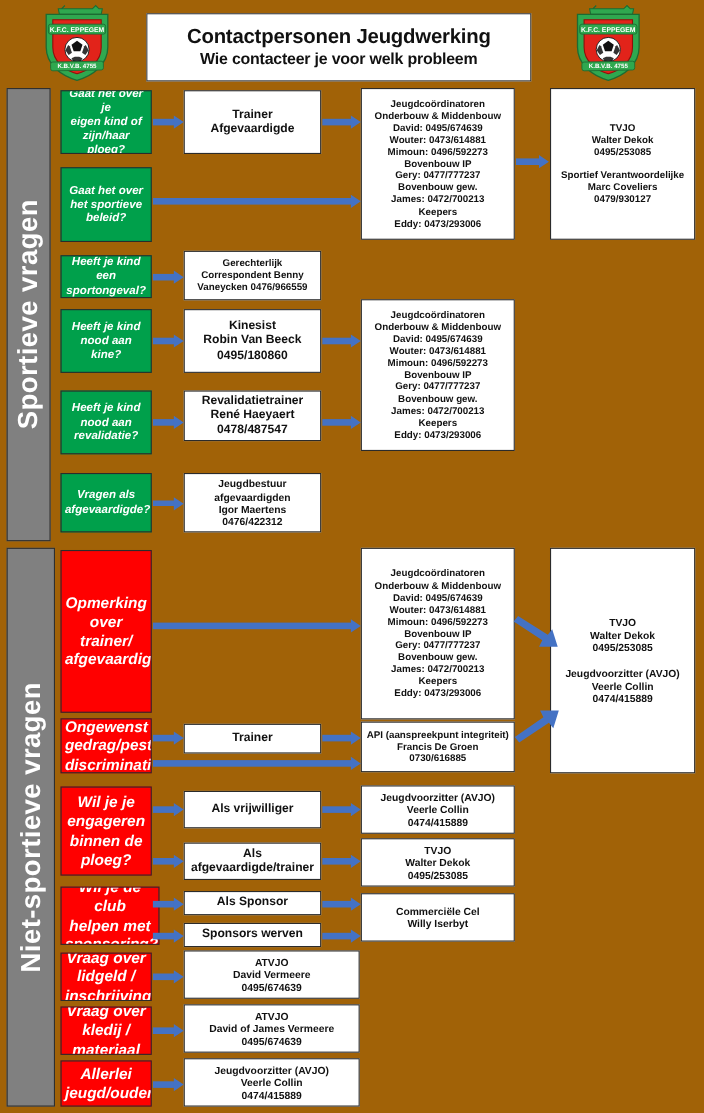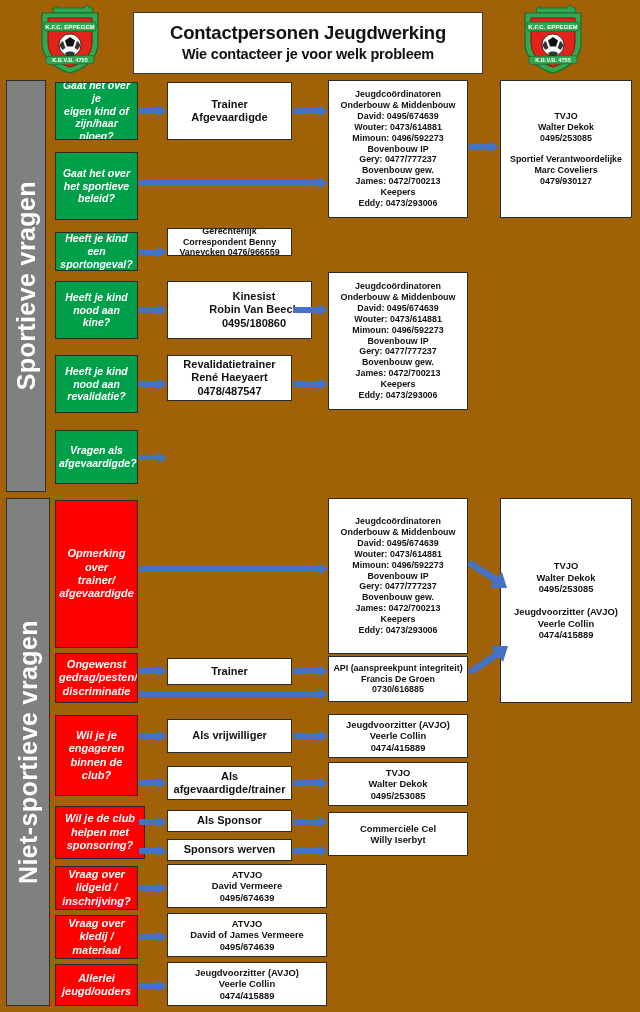--- a/index.html
+++ b/index.html
@@ -91,21 +91,21 @@
     color: #ffffff;
     font-style: italic;
     font-weight: bold;
     font-size: 10.5px;
   }
   .red {
     background: #FF0000;
     color: #ffffff;
     font-style: italic;
     font-weight: bold;
-    font-size: 11px;
+    font-size: 14px;
   }
   .white {
     background: #ffffff;
     color: #111111;
     font-weight: bold;
     font-size: 11px;
   }
   .small { font-size: 9.4px; }
   .xsmall { font-size: 8.9px; }
 
@@ -219,39 +219,47 @@
         <div>afgevaardigde?</div>
       </div>
   </div>
 
   <div class="node white" style="left:167px; top:82px; width:125px; height:58px;">
     <div class="txt">
         <div>Trainer</div>
         <div>Afgevaardigde</div>
       </div>
   </div>
-  <div class="node white xsmall" style="left:167px; top:228px; width:125px; height:28px;">
+  <div class="node white xsmall" style="left:167px; top:228px; width:125px; height:45px;">
     <div class="txt">
         <div>Gerechterlijk</div>
         <div>Correspondent Benny</div>
         <div>Vaneycken   0476/966559</div>
       </div>
   </div>
-  <div class="node white" style="left:167px; top:281px; width:145px; height:58px;padding-left:32px;">
+  <div class="node white" style="left:167px; top:281px; width:125px; height:58px;">
     <div class="txt">
         <div>Kinesist</div>
         <div>Robin Van Beeck</div>
         <div>0495/180860</div>
       </div>
   </div>
   <div class="node white" style="left:167px; top:355px; width:125px; height:46px;">
     <div class="txt">
         <div>Revalidatietrainer</div>
         <div>René Haeyaert</div>
         <div>0478/487547</div>
+      </div>
+  </div>
+  <div class="node white small" style="left:167px; top:430px; width:125px; height:54px;">
+    <div class="txt">
+        <div>Jeugdbestuur</div>
+        <div>afgevaardigden</div>
+        <div>Igor Maertens</div>
+        <div>0476/422312</div>
       </div>
   </div>
 
   <div class="node white xsmall" style="left:328px; top:80px; width:140px; height:138px;">
     <div class="txt">
         <div>Jeugdcoördinatoren</div>
         <div>Onderbouw  &amp; Middenbouw</div>
         <div>David: 0495/674639</div>
         <div>Wouter:  0473/614881</div>
         <div>Mimoun:  0496/592273</div>
@@ -332,21 +340,21 @@
     <div class="txt">
         <div>Ongewenst</div>
         <div>gedrag/pesten/</div>
         <div>discriminatie</div>
       </div>
   </div>
   <div class="node red" style="left:55px; top:715px; width:83px; height:81px;">
     <div class="txt">
         <div>Wil je je</div>
         <div>engageren</div>
-        <div>binnen de club?</div>
+        <div>binnen de ploeg?</div>
       </div>
   </div>
   <div class="node red" style="left:55px; top:806px; width:90px; height:53px;">
     <div class="txt">
         <div>Wil je de club</div>
         <div>helpen met</div>
         <div>sponsoring?</div>
       </div>
   </div>
   <div class="node red" style="left:55px; top:866px; width:83px; height:44px;">

